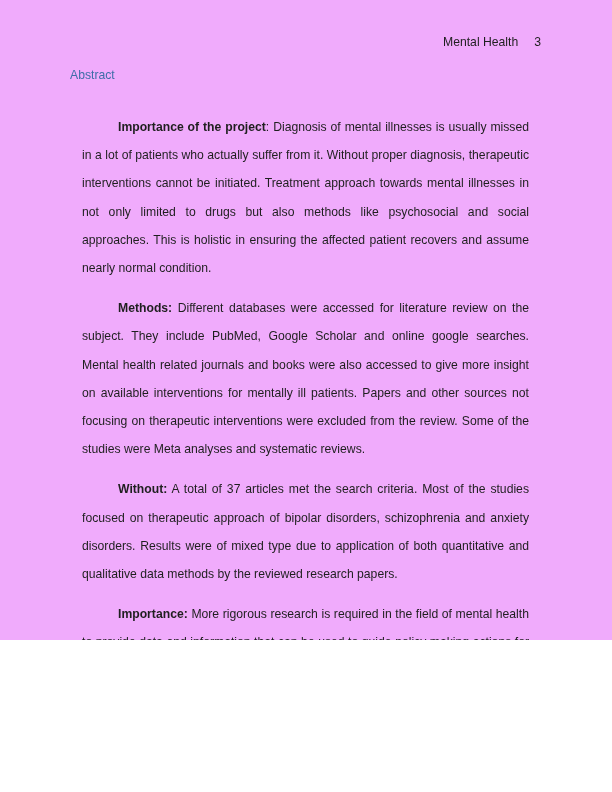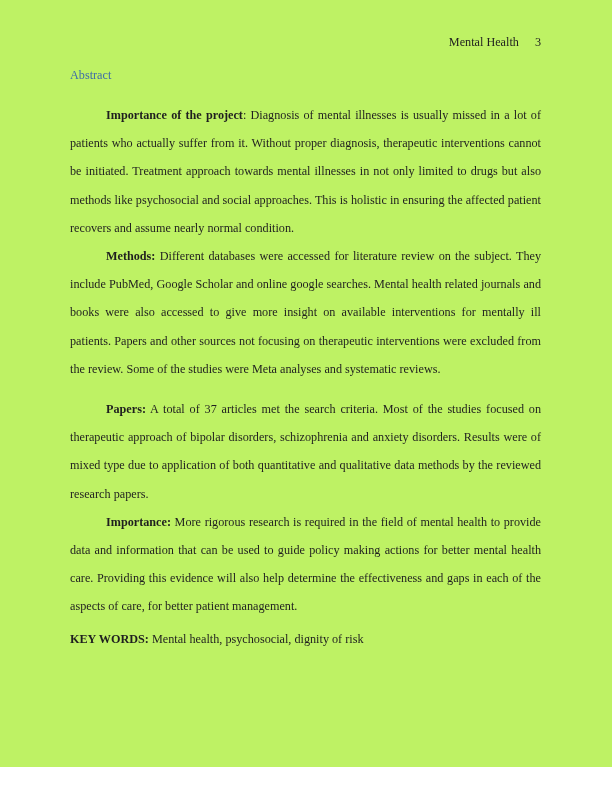--- a/index.html
+++ b/index.html
@@ -3,24 +3,24 @@
 <meta charset="utf-8">
 <style>
   html, body {
     margin: 0;
     padding: 0;
     background: #ffffff;
   }
   .page {
     position: relative;
     width: 612px;
-    height: 767px;
-    background: #bef264;
+    height: 640px;
+    background: #f0abfc;
     overflow: hidden;
-    font-family: Liberation Serif, serif;
+    font-family: Liberation Sans, sans-serif;
     color: #1f1f1f;
   }
   .running-header {
     position: absolute;
     top: 35px;
     right: 71px;
     font-size: 12.2px;
     line-height: 14px;
     white-space: nowrap;
     color: #1f1f1f;
@@ -39,21 +39,21 @@
   .content {
     position: absolute;
     top: 101px;
     left: 70px;
     width: 471px;
     font-size: 12.2px;
     line-height: 28.2px;
     text-align: justify;
   }
   .para {
-    margin: 0;
+    margin: 12px;
     text-indent: 36px;
     hyphens: none;
     -webkit-hyphens: none;
   }
   .para-results {
     margin-top: 12px;
   }
   .keywords-line {
     margin: 4px 0 0 0;
     text-indent: 0;
@@ -78,21 +78,21 @@
 
     <p class="para">
       <strong>Importance of the project</strong><span>: Diagnosis of mental illnesses is usually missed in a lot of patients who actually suffer from it. Without proper diagnosis, therapeutic interventions cannot be initiated. Treatment approach towards mental illnesses in not only limited to drugs but also methods like psychosocial and social approaches. This is holistic in ensuring the affected patient recovers and assume nearly normal condition.</span>
     </p>
 
     <p class="para">
       <strong>Methods:</strong><span> Different databases were accessed for literature review on the subject. They include PubMed, Google Scholar and online google searches. Mental health related journals and books were also accessed to give more insight on available interventions for mentally ill patients. Papers and other sources not focusing on therapeutic interventions were excluded from the review. Some of the studies were Meta analyses and systematic reviews.</span>
     </p>
 
     <p class="para para-results">
-      <strong>Papers:</strong><span> A total of 37 articles met the search criteria. Most of the studies focused on therapeutic approach of bipolar disorders, schizophrenia and anxiety disorders.  Results were of mixed type due to application of both quantitative and qualitative data methods by the reviewed research papers.</span>
+      <strong>Without:</strong><span> A total of 37 articles met the search criteria. Most of the studies focused on therapeutic approach of bipolar disorders, schizophrenia and anxiety disorders.  Results were of mixed type due to application of both quantitative and qualitative data methods by the reviewed research papers.</span>
     </p>
 
     <p class="para">
       <strong>Importance:</strong><span> More rigorous research is required in the field of mental health to provide data and information that can be used to guide policy making actions for better mental health care. Providing this evidence will also help determine the effectiveness and gaps in each of the aspects of care, for better patient management.</span>
     </p>
 
     <p class="para keywords-line">
       <strong>KEY WORDS:</strong><span> Mental health, psychosocial, dignity of risk</span>
     </p>
 

